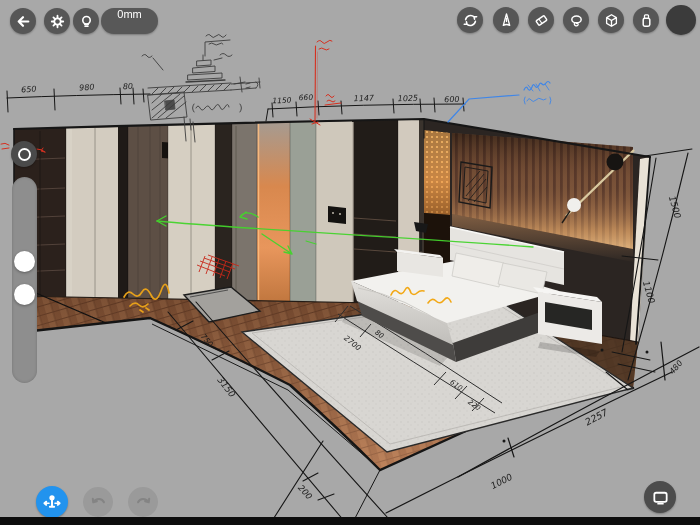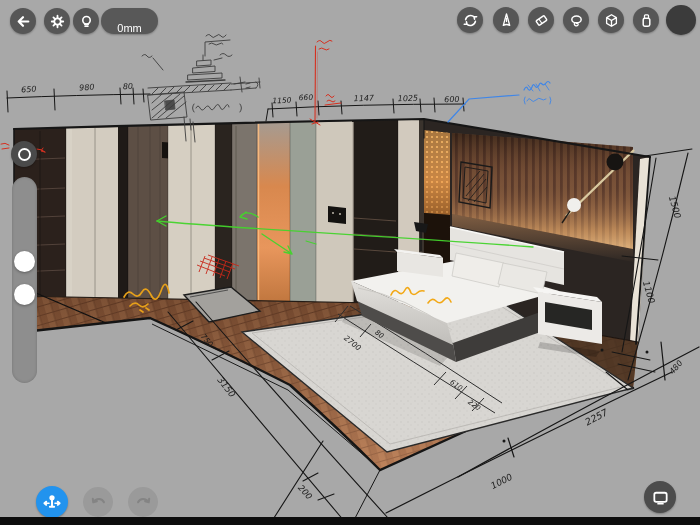--- a/index.html
+++ b/index.html
@@ -11,21 +11,21 @@
   }
   #scene{position:absolute;left:0;top:0;width:700px;height:525px;}
   .btn{
     position:absolute;border-radius:50%;background:#565656;
     display:flex;align-items:center;justify-content:center;
     box-shadow:0 1px 2px rgba(0,0,0,.28);cursor:pointer;
   }
   .btn svg{display:block;}
   .pill{
     position:absolute;background:#585858;border-radius:13px;
-    display:flex;align-items:flex-end;justify-content:center;
+    display:flex;align-items:flex-start;justify-content:center;
     color:#fff;font-size:11px;box-shadow:0 1px 2px rgba(0,0,0,.28);cursor:pointer;
   }
   .disabled{background:#9a9a9a;box-shadow:none;}
   .swatch{background:#3b3b3b;}
   .blue{background:#2293ee;}
   .track{
     position:absolute;left:12px;top:177px;width:25px;height:206px;
     border-radius:12.5px;background:#8e8e8e;box-shadow:inset 0 0 3px rgba(0,0,0,.2);
   }
   .handle{

